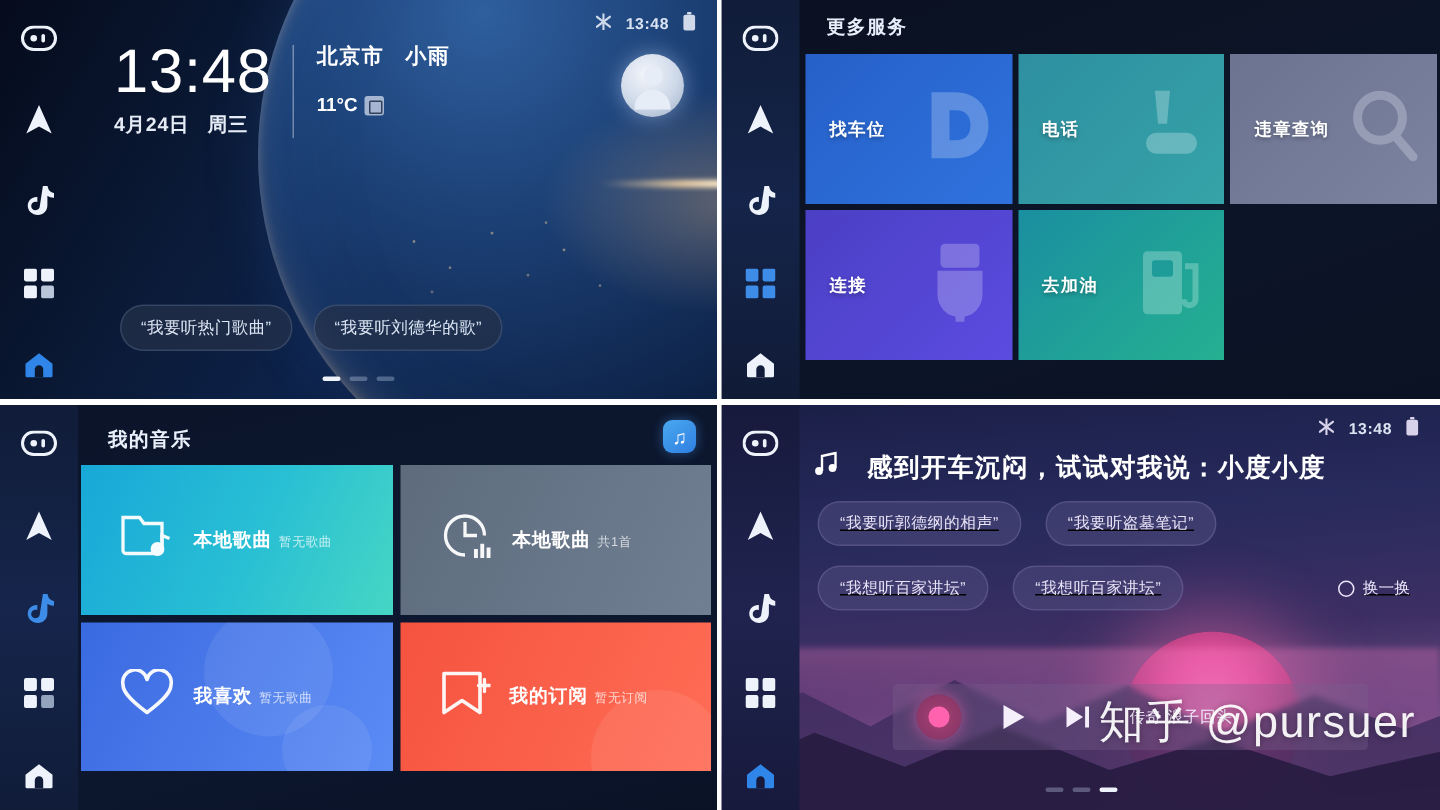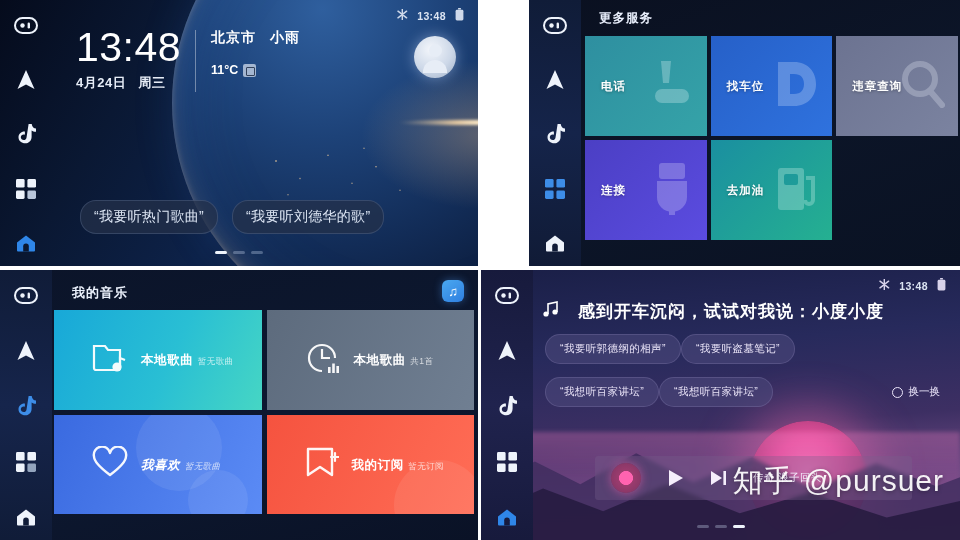--- a/index.html
+++ b/index.html
@@ -6,21 +6,21 @@
   html,body { width:960px; height:540px; overflow:hidden; background:#fff; }
   body { font-family:"Liberation Sans","DejaVu Sans",sans-serif; }
 
   .grid {
     position:relative; width:960px; height:540px;
     display:grid; grid-template-columns:478px 482px; grid-template-rows:266px 274px;
     gap:0; background:#ffffff;
   }
   .panel { position:relative; overflow:hidden; }
   .p1 { grid-column:1; grid-row:1; }
-  .p2 { grid-column:2; grid-row:1; border-left:3px solid #fff;margin-left:48px; }
+  .p2 { grid-column:2; grid-row:1; border-left:3px solid #fff; }
   .p3 { grid-column:1; grid-row:2; border-top:4px solid #fff; }
   .p4 { grid-column:2; grid-row:2; border-top:4px solid #fff; border-left:3px solid #fff; }
 
   
   .sidebar {
     position:absolute; left:0; top:0; bottom:0; width:52px;
     display:flex; flex-direction:column; align-items:center;
     justify-content:space-between; padding:10px 0 8px;
     z-index:6;
   }
@@ -98,21 +98,21 @@
     background:radial-gradient(circle at 40% 32%, #f3f6fb 0%, #cdd8e8 55%, #9fb0c8 100%);
     box-shadow:0 0 14px rgba(200,220,255,.45); z-index:5;
     display:flex; align-items:flex-end; justify-content:center; overflow:hidden;
   }
   .avatar .ah { width:13px; height:13px; border-radius:50%; background:#e7edf6; position:absolute; top:8px; }
   .avatar .ab { width:24px; height:13px; border-radius:12px 12px 0 0; background:#e7edf6; position:absolute; bottom:5px; }
 
   .chips-row { position:absolute; left:80px; bottom:32px; display:flex; gap:14px; z-index:5; }
   .chip {
     background:rgba(36,48,74,.72); border:1px solid rgba(140,165,205,.22);
-    color:#dde6f4; font-size:14px; padding:7px 13px; border-radius:16px; white-space:nowrap;
+    color:#dde6f4; font-size:11px; padding:7px 13px; border-radius:16px; white-space:nowrap;
     letter-spacing:.3px;
   }
   .dots { position:absolute; left:50%; transform:translateX(-50%); bottom:12px; display:flex; gap:6px; align-items:center; z-index:5;}
   .dot { width:12px; height:3px; border-radius:2px; background:rgba(200,215,240,.33); }
   .dot.on { background:#eef3fb; }
 
   
   .p2-bg { position:absolute; inset:0; background:linear-gradient(160deg,#0a1020 0%,#0c1528 50%,#0a1223 100%); }
   .sb2 { background:linear-gradient(180deg,#101c38 0%,#15244a 50%,#101b36 100%); }
   .p2-title { position:absolute; left:70px; top:10px; color:#e8eefb; font-size:12.5px; font-weight:600; letter-spacing:1px; z-index:4; }
@@ -131,21 +131,21 @@
   .p3-title { position:absolute; left:72px; top:14px; color:#eaf0fb; font-size:13px; font-weight:600; letter-spacing:1px; z-index:4; }
   .p3-appicon {
     position:absolute; right:14px; top:10px; width:22px; height:22px; border-radius:6px;
     background:linear-gradient(145deg,#4aa8f0,#2f7fe0); display:flex; align-items:center; justify-content:center;
     color:#fff; font-size:13px; z-index:4; box-shadow:0 0 8px rgba(80,160,255,.4);
   }
   .mgrid {
     position:absolute; left:54px; right:4px; top:40px; bottom:26px;
     display:grid; grid-template-columns:1fr 1fr; grid-template-rows:1fr 1fr; gap:5px; z-index:4;
   }
-  .mcard { position:relative; overflow:hidden; display:flex; align-items:center; padding-left:38px; gap:13px; }
+  .mcard { position:relative; overflow:hidden; display:flex; align-items:center; padding-left:26px; gap:13px; }
   .mcard .mico { flex:0 0 auto; opacity:.95; }
   .mcard .mtxt .mt { color:#fff; font-size:12.5px; font-weight:700; letter-spacing:.6px; }
   .mcard .mtxt .ms { color:rgba(255,255,255,.72); font-size:8.5px; margin-top:3px; letter-spacing:.4px; }
   .mcard .blob { position:absolute; border-radius:50%; background:rgba(255,255,255,.08); }
 
   
   .p4-bg {
     position:absolute; inset:0;
     background:linear-gradient(175deg,#1a1f47 0%,#272a5c 30%,#3d2f63 58%,#6d4a83 78%,#8d5a8d 100%);
   }
@@ -161,21 +161,21 @@
   }
   .p4-ridge1, .p4-ridge2 {
     position:absolute; left:0; right:0; bottom:0; height:46%;
   }
   .sb4 { background:linear-gradient(180deg,#171a3c 0%,#20234e 50%,#171a3c 100%); }
   .p4-head {
     position:absolute; left:62px; right:10px; top:30px; display:flex; align-items:center; gap:20px;
     color:#ffffff; font-size:17px; font-weight:700; letter-spacing:1px; z-index:5; white-space:nowrap;
   }
   .p4-chips { position:absolute; left:64px; right:10px; top:64px; z-index:5; }
-  .p4-chip-row { display:flex; margin-bottom:13px; align-items:center; }
+  .p4-chip-row { display:flex; gap:16px; margin-bottom:13px; align-items:center;text-decoration:underline; }
   .p4-chip {
     background:rgba(78,74,126,.55); border:1px solid rgba(190,180,230,.18);
     color:#e9e3f7; font-size:10.5px; padding:7px 14px; border-radius:16px; white-space:nowrap; letter-spacing:.4px;
   }
   .p4-refresh {
     margin-left:auto; display:flex; align-items:center; gap:6px; color:#ece6fb; font-size:10.5px;
     padding-right:10px;
   }
   .ring { width:11px; height:11px; border-radius:50%; border:1.4px solid #ece6fb; display:inline-block; }
   .player {
@@ -331,34 +331,34 @@
         <svg width="22" height="18" viewBox="0 0 22 18">
             <path d="M2 8.5 L11 1.5 L20 8.5 V16.5 a1 1 0 0 1-1 1 H3 a1 1 0 0 1-1-1 Z" fill="#eef3fb"></path>
             <path d="M8.2 17.5 v-5.2 a2.8 2.8 0 0 1 5.6 0 v5.2 z" fill="#101c38"></path>
           </svg>
       </div>
     </div>
 
     <div class="p2-title">更多服务</div>
 
     <div class="tiles">
+      <div class="tile" style="background:linear-gradient(135deg,#2660c8,#2f72de);">
+        <span class="tile-label">找车位</span>
+        <span class="tile-art">
+          <svg width="52" height="56" viewBox="0 0 52 56">
+              <path d="M8 6 h16 c14 0 22 10 22 22 s-8 22-22 22 H8 Z M20 18 v20 h4 c7 0 10-4 10-10 s-3-10-10-10 z" fill="#cfe0fb"></path>
+            </svg>
+        </span>
+      </div>
       <div class="tile" style="background:linear-gradient(135deg,#2e8fa0,#35a3a8);">
         <span class="tile-label">电话</span>
         <span class="tile-art">
           <svg width="54" height="58" viewBox="0 0 54 58">
               <path d="M18 6 h10 l-2 22 h-6 z" fill="#dff4f6"></path>
               <rect x="12" y="34" width="34" height="14" rx="7" fill="#dff4f6"></rect>
-            </svg>
-        </span>
-      </div>
-      <div class="tile" style="background:linear-gradient(135deg,#2660c8,#2f72de);">
-        <span class="tile-label">找车位</span>
-        <span class="tile-art">
-          <svg width="52" height="56" viewBox="0 0 52 56">
-              <path d="M8 6 h16 c14 0 22 10 22 22 s-8 22-22 22 H8 Z M20 18 v20 h4 c7 0 10-4 10-10 s-3-10-10-10 z" fill="#cfe0fb"></path>
             </svg>
         </span>
       </div>
       <div class="tile" style="background:linear-gradient(135deg,#6c7391,#7b83a0);">
         <span class="tile-label">违章查询</span>
         <span class="tile-art">
           <svg width="52" height="54" viewBox="0 0 52 54">
               <circle cx="24" cy="22" r="15" fill="none" stroke="#e2e7f2" stroke-width="6"></circle>
               <path d="M34 34 L46 48" stroke="#e2e7f2" stroke-width="6" stroke-linecap="round"></path>
             </svg>
@@ -451,21 +451,21 @@
               <rect x="27.2" y="22.5" width="2.6" height="9.5" fill="#fff"></rect>
               <rect x="31.4" y="25" width="2.6" height="7" fill="#fff"></rect>
             </svg>
         </span>
         <span class="mtxt">
           <span class="mt">本地歌曲</span>
           <span class="ms">共1首</span>
         </span>
       </div>
 
-      <div class="mcard" style="background:linear-gradient(115deg,#3a6ae0,#5b8bf5);font-style:italic;">
+      <div class="mcard" style="background:linear-gradient(115deg,#3a6ae0,#5b8bf5);">
         <span class="blob" style="width:86px;height:86px;right:40px;top:-10px;"></span>
         <span class="blob" style="width:60px;height:60px;right:14px;bottom:-16px;"></span>
         <span class="mico">
           <svg width="36" height="32" viewBox="0 0 36 32">
               <path d="M18 29 C6 20 2 15 2 10.5 A8 8 0 0 1 18 7 A8 8 0 0 1 34 10.5 C34 15 30 20 18 29 Z" fill="none" stroke="#fff" stroke-width="2.4" stroke-linejoin="round"></path>
             </svg>
         </span>
         <span class="mtxt">
           <span class="mt">我喜欢</span>
           <span class="ms">暂无歌曲</span>

